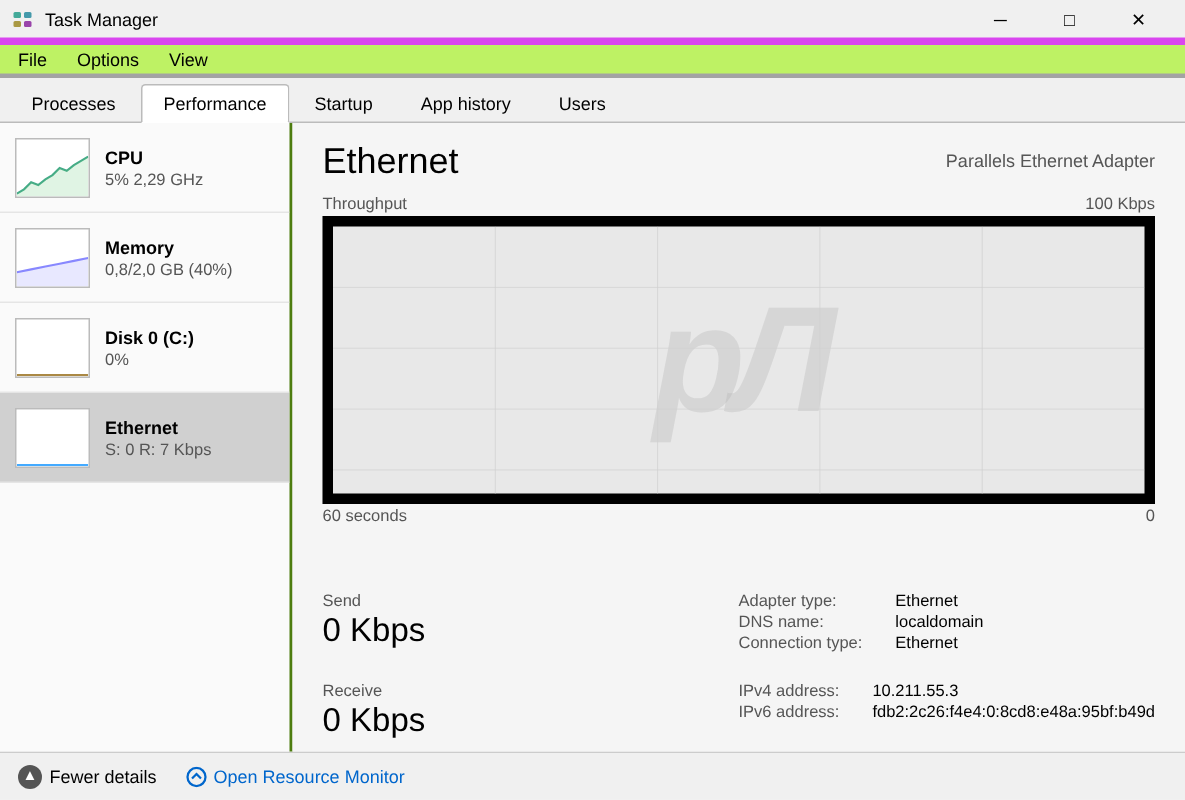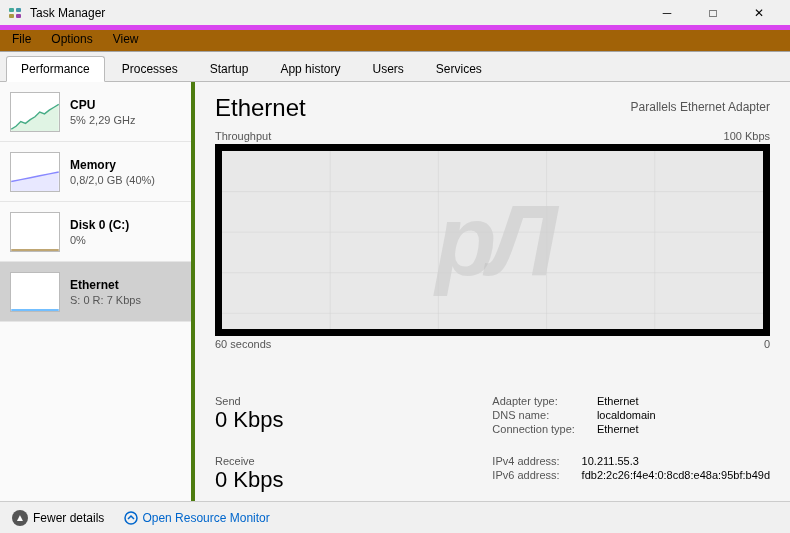--- a/index.html
+++ b/index.html
@@ -50,26 +50,26 @@
       justify-content: center;
       font-size: 12px;
       cursor: pointer;
       color: #000;
       background: transparent;
       border: none;
     }
 
     
     .menu-bar {
-      background: #a16207;
+      background: #bef264;
       height: 22px;
       display: flex;
-      align-items: flex-start;
+      align-items: flex-end;
       padding: 0 4px;
-      border-bottom: 1px solid #a3a3a3;
+      border-bottom: 3px solid #a3a3a3;
       gap: 4px;
     }
     .menu-item {
       padding: 2px 8px;
       font-size: 12px;
       cursor: pointer;
       color: #000;
     }
 
     
@@ -106,21 +106,21 @@
     
     .main {
       display: flex;
       height: calc(533px - 30px - 22px - 30px - 32px);
     }
 
     
     .sidebar {
       width: 195px;
       background: #fafafa;
-      border-right: 4px solid #4d7c0f;
+      border-right: 2px solid #4d7c0f;
       overflow-y: auto;
       flex-shrink: 0;
     }
     .sidebar-item {
       display: flex;
       align-items: center;
       gap: 10px;
       padding: 8px 10px;
       cursor: pointer;
       border-bottom: 1px solid #e5e5e5;
@@ -285,26 +285,25 @@
   </div>
 </div>
 
 <div class="menu-bar">
   <span class="menu-item">File</span>
   <span class="menu-item">Options</span>
   <span class="menu-item">View</span>
 </div>
 
 <div class="tab-bar">
+  <div class="tab">Processes</div>
   <div class="tab active">Performance</div>
-  <div class="tab">Processes</div>
   <div class="tab">Startup</div>
   <div class="tab">App history</div>
   <div class="tab">Users</div>
-  <div class="tab">Services</div>
 </div>
 
 <div class="main">
 
   <div class="sidebar">
 
     <div class="sidebar-item">
       <div class="sidebar-thumb cpu-mini">
         <svg viewBox="0 0 50 40" xmlns="http://www.w3.org/2000/svg">
           <polyline points="0,38 5,35 10,30 15,32 20,28 25,25 30,20 35,22 40,18 45,15 50,12" fill="none" stroke="#4a8" stroke-width="1.5"></polyline>

